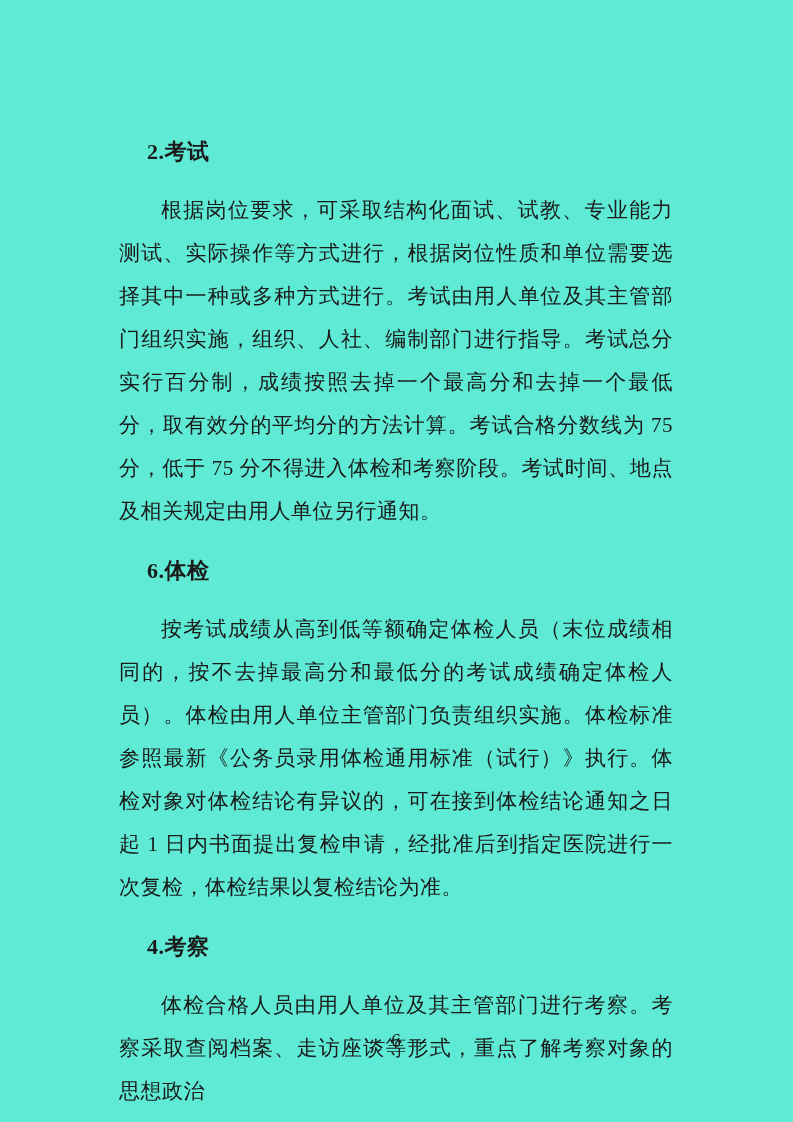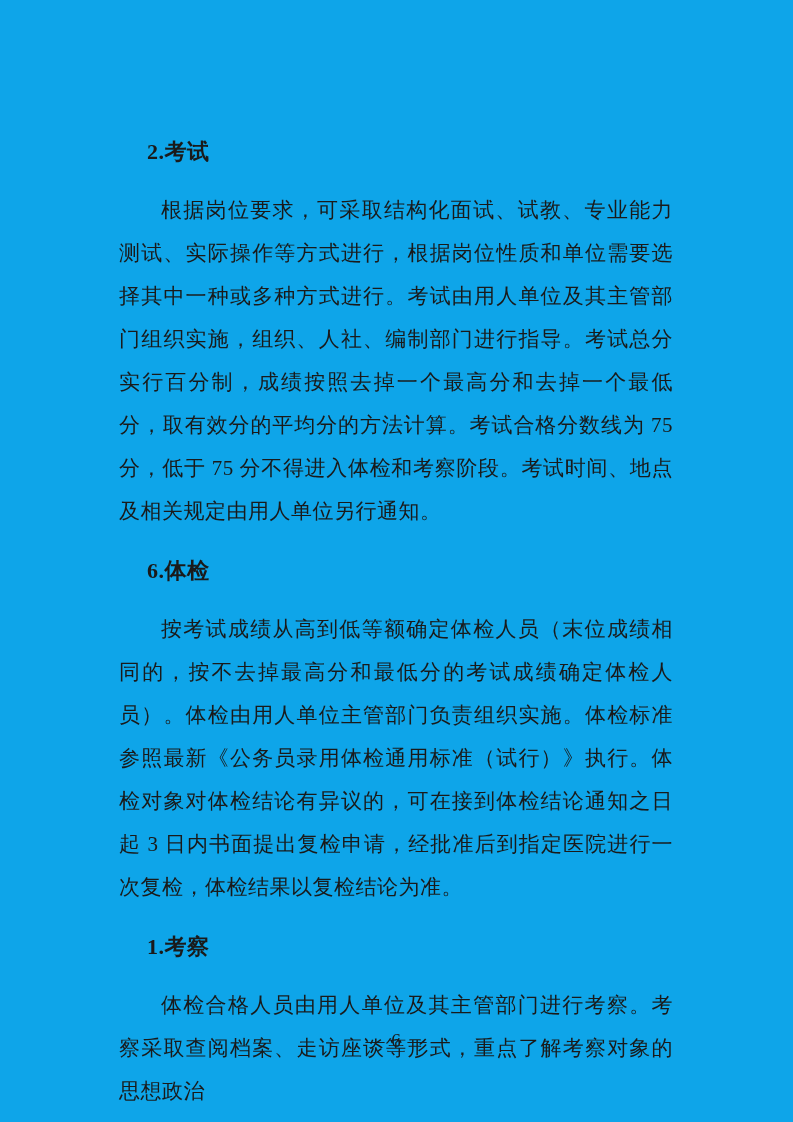--- a/index.html
+++ b/index.html
@@ -4,21 +4,21 @@
 <style>
   html, body {
     margin: 0;
     padding: 0;
     background: #ffffff;
   }
   .page {
     position: relative;
     width: 793px;
     height: 1122px;
-    background: #0ea5e9;
+    background: #5eead4;
     overflow: hidden;
     font-family: "Liberation Serif", "DejaVu Serif", serif;
     color: #1a1a1a;
   }
   .content {
     position: absolute;
     top: 130px;
     left: 103px;
     width: 586px;
     font-size: 21px;
@@ -57,20 +57,20 @@
 </style>
 </head>
 <body>
 
 <div class="page">
   <div class="content">
     <h3>2.考试</h3>
     <p>根据岗位要求，可采取结构化面试、试教、专业能力测试、实际操作等方式进行，根据岗位性质和单位需要选择其中一种或多种方式进行。考试由用人单位及其主管部门组织实施，组织、人社、编制部门进行指导。考试总分实行百分制，成绩按照去掉一个最高分和去掉一个最低分，取有效分的平均分的方法计算。考试合格分数线为 75 分，低于 75 分不得进入体检和考察阶段。考试时间、地点及相关规定由用人单位另行通知。</p>
 
     <h3>6.体检</h3>
-    <p>按考试成绩从高到低等额确定体检人员（末位成绩相同的，按不去掉最高分和最低分的考试成绩确定体检人员）。体检由用人单位主管部门负责组织实施。体检标准参照最新《公务员录用体检通用标准（试行）》执行。体检对象对体检结论有异议的，可在接到体检结论通知之日起 3 日内书面提出复检申请，经批准后到指定医院进行一次复检，体检结果以复检结论为准。</p>
+    <p>按考试成绩从高到低等额确定体检人员（末位成绩相同的，按不去掉最高分和最低分的考试成绩确定体检人员）。体检由用人单位主管部门负责组织实施。体检标准参照最新《公务员录用体检通用标准（试行）》执行。体检对象对体检结论有异议的，可在接到体检结论通知之日起 1 日内书面提出复检申请，经批准后到指定医院进行一次复检，体检结果以复检结论为准。</p>
 
-    <h3>1.考察</h3>
+    <h3>4.考察</h3>
     <p>体检合格人员由用人单位及其主管部门进行考察。考察采取查阅档案、走访座谈等形式，重点了解考察对象的思想政治</p>
   </div>
 
   <div class="footer">— 6 —</div>
 </div>
 
 </body></html>

